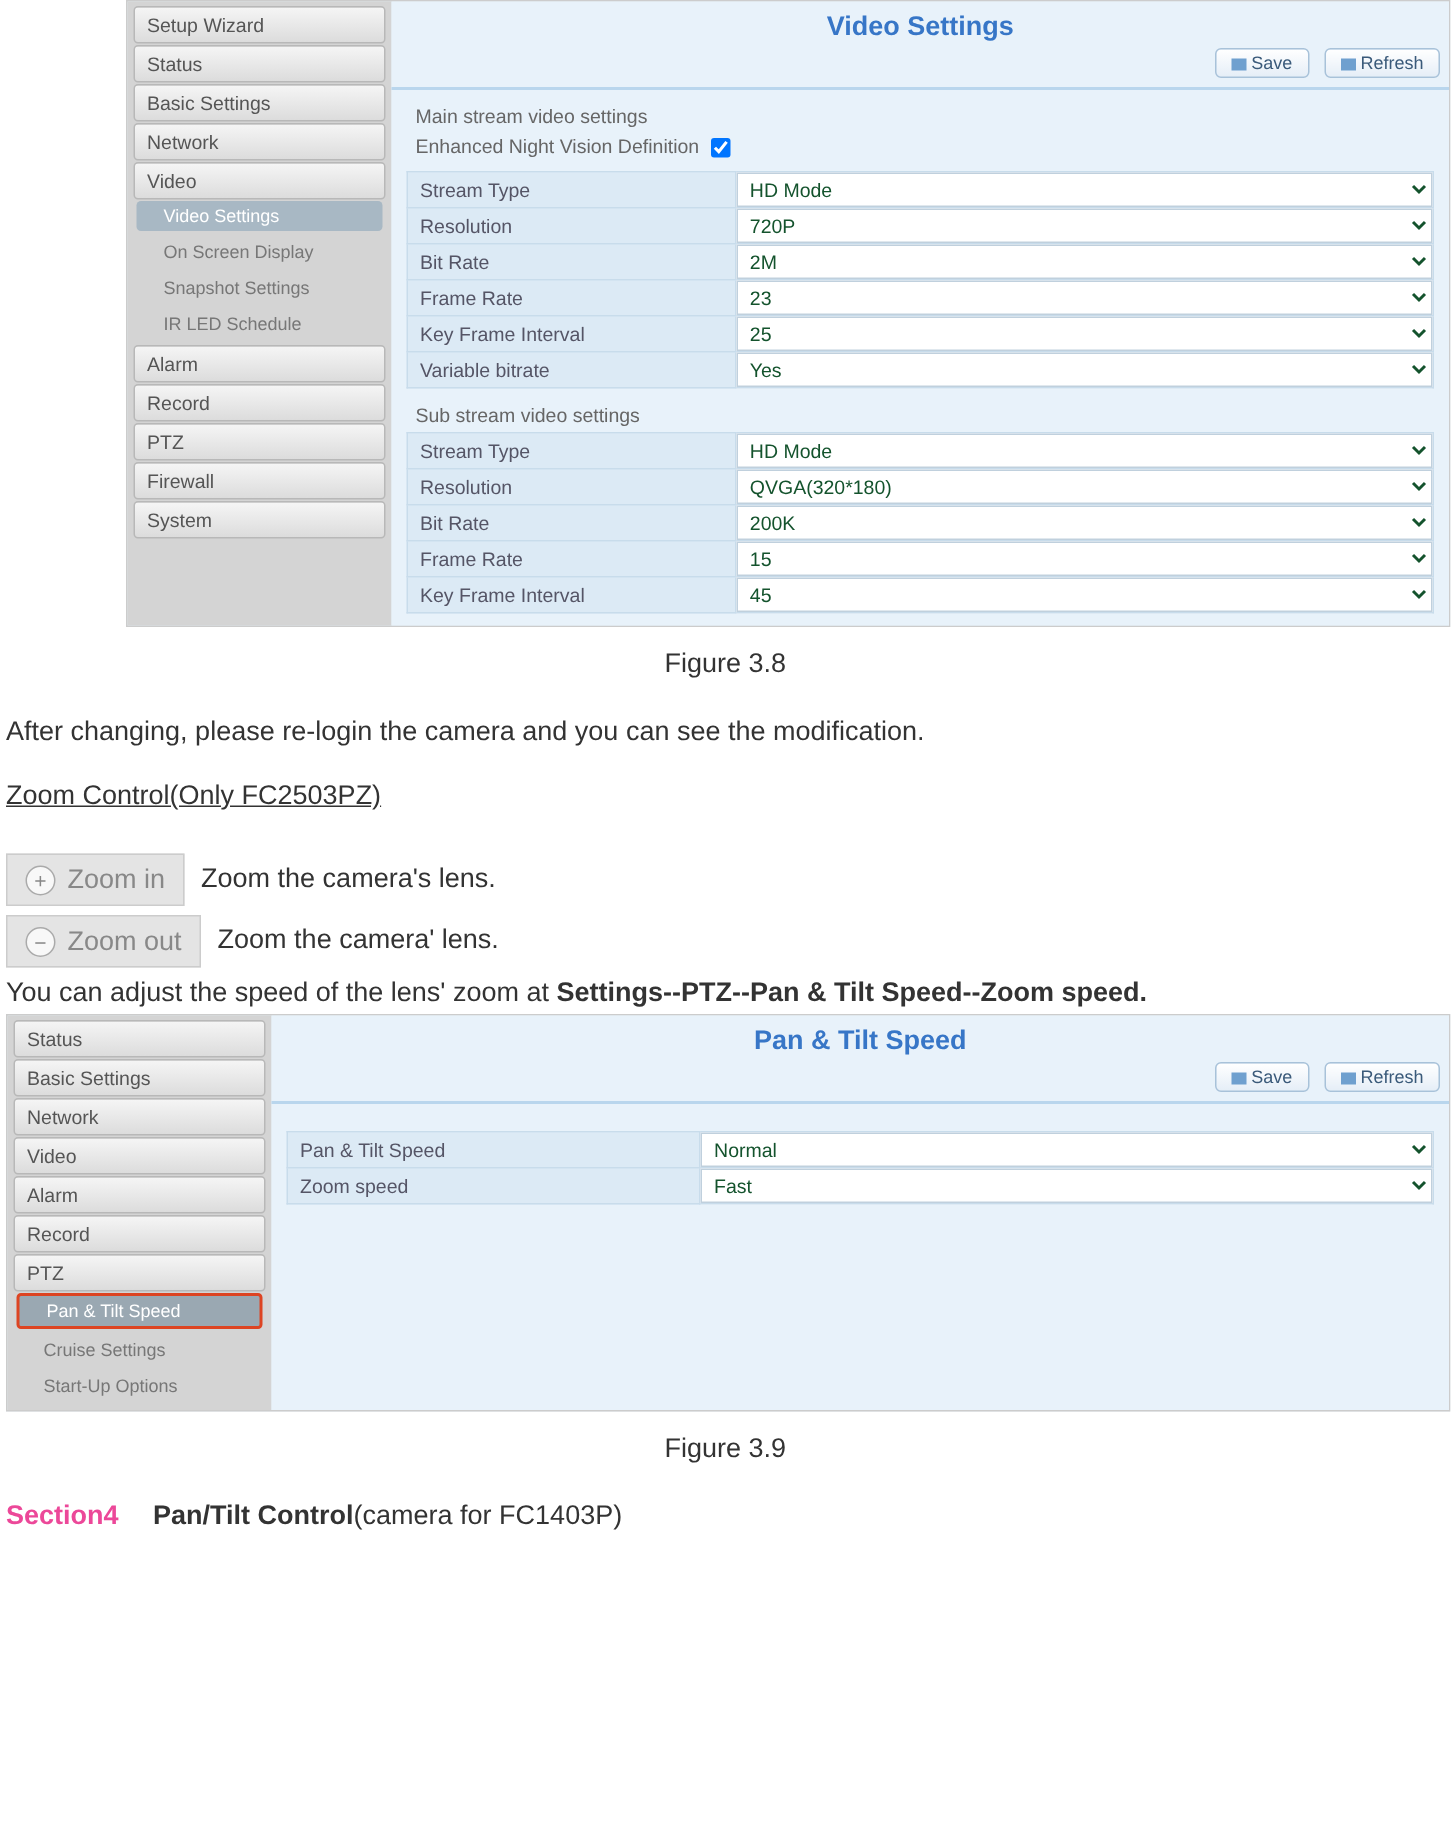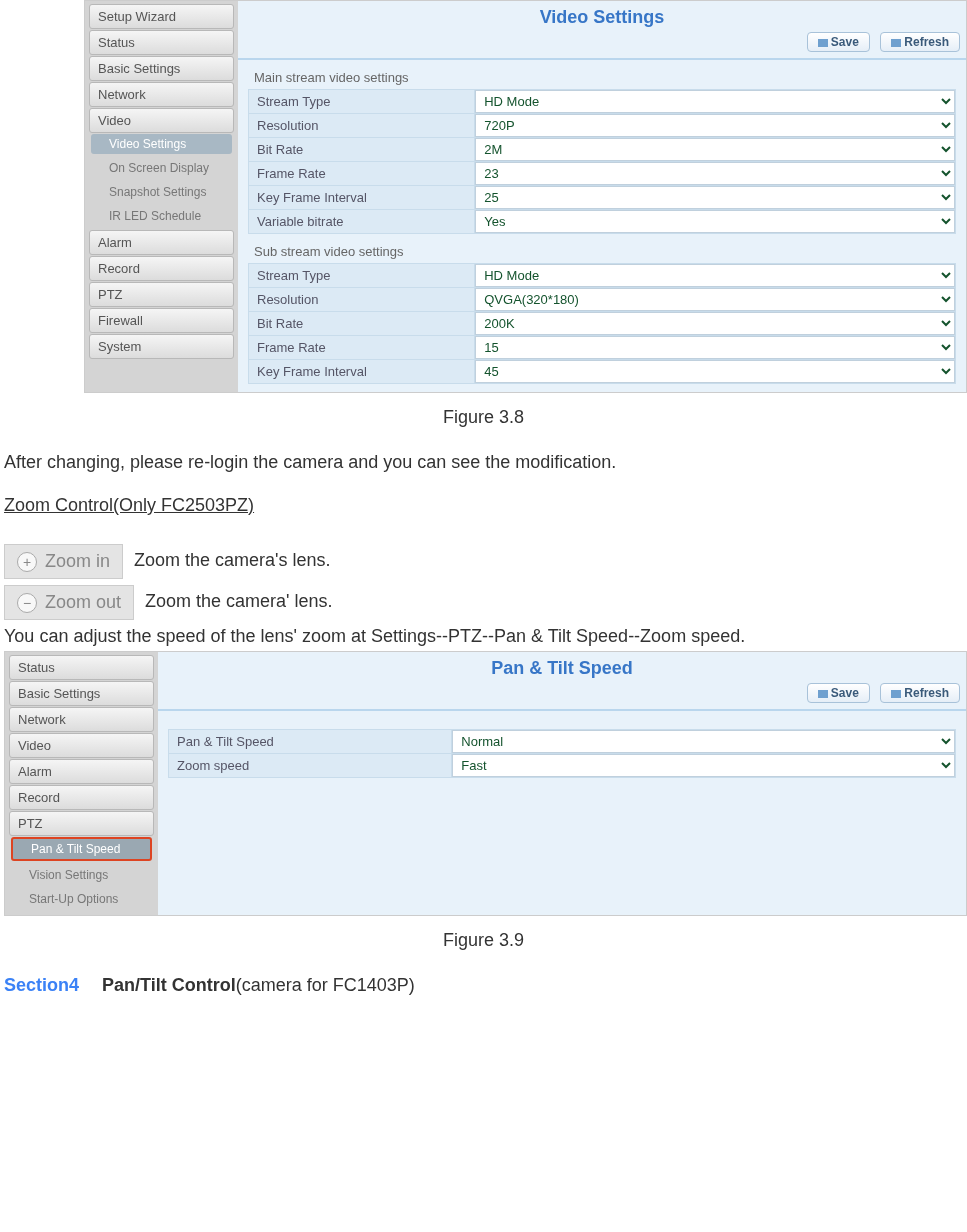--- a/index.html
+++ b/index.html
@@ -11,21 +11,21 @@
     background: #fff;
     color: #333;
   }
   .screenshot {
     display: flex;
     background: #e6f0f7;
     border: 1px solid #ccc;
     margin-bottom: 8px;
   }
   .sidebar {
-    width: 153px;
+    width: 176px;
     background: #d4d4d4;
     padding: 2px;
     font-size: 13px;
     color: #555;
   }
   .side-item {
     background: linear-gradient(#f5f5f5, #dcdcdc);
     border: 1px solid #b8b8b8;
     border-radius: 3px;
     padding: 4px 8px;
@@ -69,21 +69,20 @@
   .btn {
     display: inline-block;
     background: linear-gradient(#fff,#e5eef7);
     border: 1px solid #a8c2d9;
     border-radius: 4px;
     padding: 2px 10px;
     margin-left: 6px;
     font-size: 12px;
     color: #3a5a7a;
     cursor: pointer;
-    font-weight: bold;
   }
   .btn .icon {
     display:inline-block; width:10px; height:8px; background:#6fa0cf; margin-right:3px; vertical-align:middle;
   }
   .section-label {
     margin: 10px 0 4px 16px;
     font-size: 13px;
     color: #666;
   }
   .checkbox-line {
@@ -143,23 +142,23 @@
     color: #888;
     font-size: 18px;
     margin-right: 6px;
     vertical-align: middle;
   }
   .zoom-btn .circle {
     display:inline-flex; align-items:center; justify-content:center;
     width:20px; height:20px; border:1px solid #aaa; border-radius:50%;
     background:#f8f8f8; color:#888; margin-right:8px; font-size:14px;
   }
-  .path-bold { font-weight: normal; }
+  .path-bold { font-weight: bold; }
   .section-line { margin: 24px 4px 8px; font-size:18px; }
-  .section-line .red { color: #3b82f6; font-weight: bold; margin-right: 18px;}
+  .section-line .red { color: #ec4899; font-weight: bold; margin-right: 18px;}
   .section-line .bold { font-weight: bold; }
 </style>
 </head>
 <body>
 
 <div class="screenshot" style="margin-left:84px; margin-top:0;">
   <div class="sidebar">
     <div class="side-item">Setup Wizard</div>
     <div class="side-item">Status</div>
     <div class="side-item">Basic Settings</div>
@@ -175,20 +174,24 @@
     <div class="side-item">Firewall</div>
     <div class="side-item">System</div>
   </div>
   <div class="main-panel">
     <div class="panel-title">Video Settings</div>
     <div class="toolbar">
       <span class="btn"><span class="icon"></span><span>Save</span></span>
       <span class="btn"><span class="icon"></span><span>Refresh</span></span>
     </div>
     <div class="section-label">Main stream video settings</div>
+    <div class="checkbox-line">
+      <span>Enhanced Night Vision Definition</span>
+      <input type="checkbox" checked="" style="">
+    </div>
     <table class="settings-table">
       <tbody>
           <tr>
             <td style="width:32%">Stream Type</td>
             <td class="valcell"><select class="sel"><option>HD Mode</option></select></td>
           </tr>
       <tr>
             <td>Resolution</td>
             <td class="valcell"><select class="sel"><option>720P</option></select></td>
           </tr>
@@ -265,21 +268,21 @@
 <div class="screenshot" style="margin-left:4px;">
   <div class="sidebar">
     <div class="side-item">Status</div>
     <div class="side-item">Basic Settings</div>
     <div class="side-item">Network</div>
     <div class="side-item">Video</div>
     <div class="side-item">Alarm</div>
     <div class="side-item">Record</div>
     <div class="side-item">PTZ</div>
     <div class="side-sub highlighted">Pan &amp; Tilt Speed</div>
-    <div class="side-sub">Vision Settings</div>
+    <div class="side-sub">Cruise Settings</div>
     <div class="side-sub">Start-Up Options</div>
   </div>
   <div class="main-panel">
     <div class="panel-title">Pan &amp; Tilt Speed</div>
     <div class="toolbar">
       <span class="btn"><span class="icon"></span><span>Save</span></span>
       <span class="btn"><span class="icon"></span><span>Refresh</span></span>
     </div>
     <table class="settings-table" style="margin-top:18px; margin-bottom:70px;">
       <tbody>

